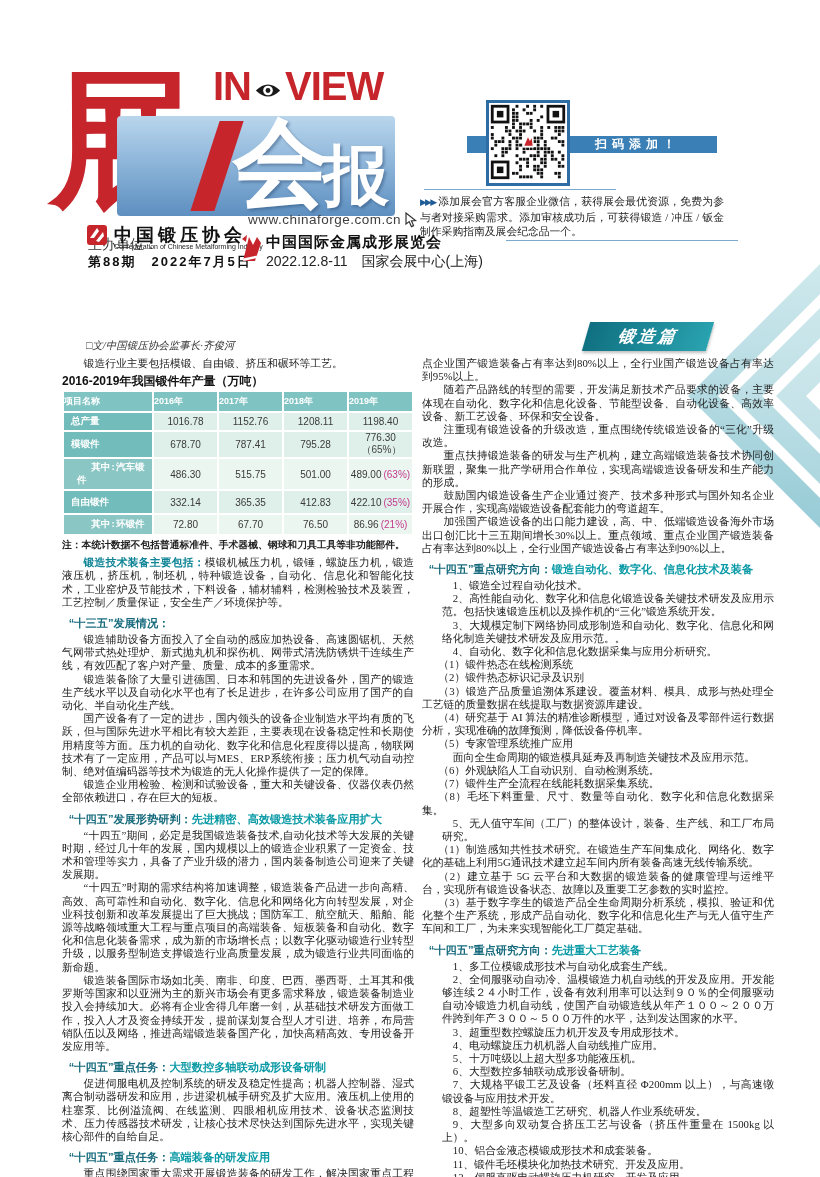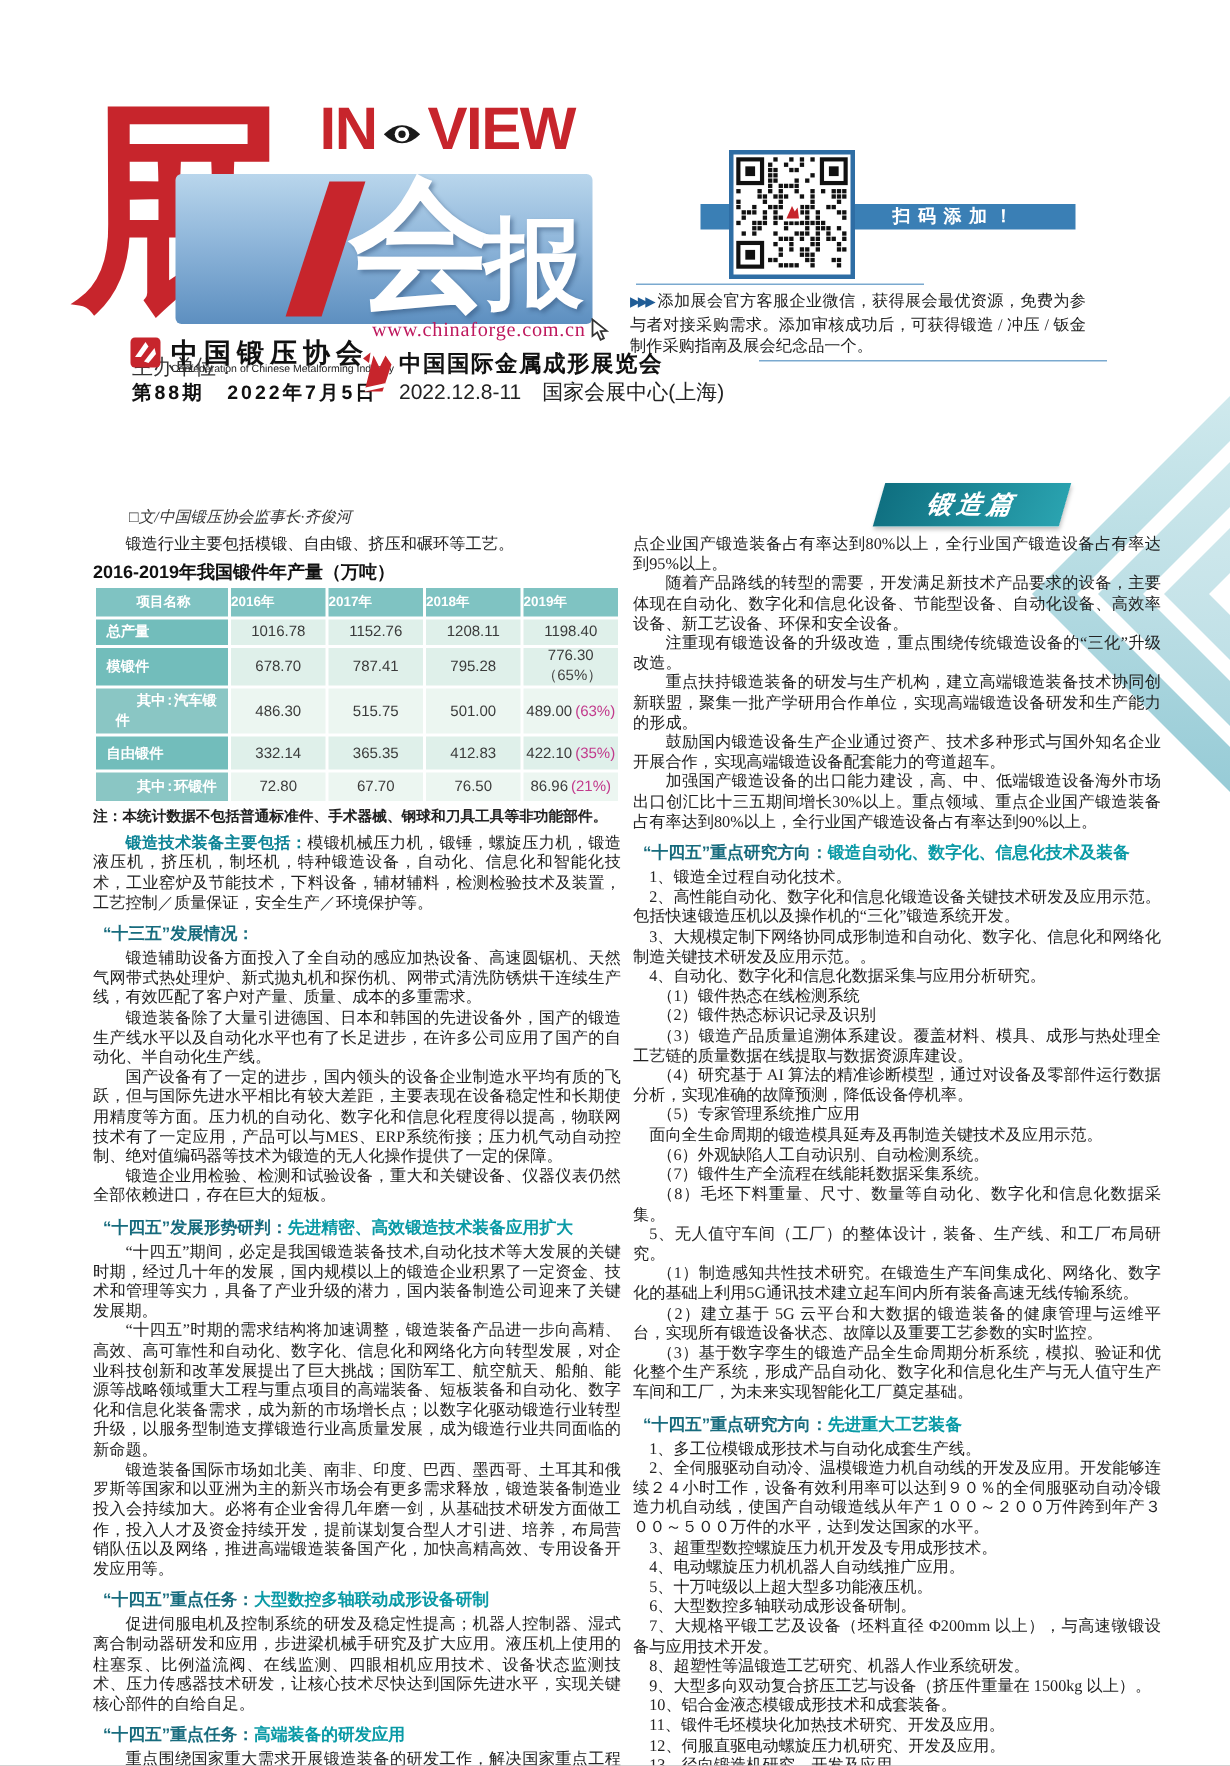--- a/index.html
+++ b/index.html
@@ -21,21 +21,21 @@
   .mast-slash{position:absolute;left:88px;top:5px;width:24px;height:90px;background:var(--red);transform:skewX(-18deg);}
   .mast-hui{position:absolute;left:116px;top:-8px;font:900 96px/110px "Liberation Sans",sans-serif;color:#fff;text-shadow:2px 2px 3px rgba(40,70,110,.45);}
   .mast-bao{position:absolute;left:206px;top:24px;font:900 66px/70px "Liberation Sans",sans-serif;color:#fff;text-shadow:2px 2px 3px rgba(40,70,110,.45);}
   .mast-inview{position:absolute;left:158px;top:4px;display:flex;align-items:center;gap:3px;color:var(--red);font:900 40px/44px "Liberation Sans",sans-serif;letter-spacing:-1px;z-index:3;}
   .hdr-small{position:absolute;font-family:"Liberation Sans",sans-serif;color:#333;z-index:1;}
   .org-label{left:88px;top:212px;font-size:14px;margin-top:24px;}
   .assoc-row{left:86px;top:223px;display:flex;align-items:center;gap:6px;}
   .assoc-name{font-weight:bold;font-size:18px;letter-spacing:4px;color:#111;}
   .assoc-en{left:114px;top:243px;font-size:7px;color:#222;}
   .issue-line{left:88px;top:253px;font-size:13px;font-weight:bold;letter-spacing:2px;color:#111;}
-  .website-row{left:248px;top:212px;display:flex;align-items:flex-end;gap:4px;font-family:Liberation Serif, serif;font-size:13.5px;color:#be185d;letter-spacing:.5px;}
+  .website-row{left:248px;top:212px;display:flex;align-items:flex-start;gap:4px;font-family:Liberation Sans, sans-serif;font-size:13.5px;color:#404040;letter-spacing:.5px;}
   .expo-row{left:240px;top:233px;display:flex;gap:4px;}
   .expo-name{font-weight:bold;font-size:15px;color:#111;letter-spacing:1px;}
   .expo-sub{font-size:14px;color:#222;margin-top:1px;}
 
   
   .qr-bar{position:absolute;left:467px;top:136px;width:250px;height:17px;background:var(--banner-blue);z-index:1;}
   .qr-bar span{position:absolute;left:128px;top:1px;color:#fff;font:bold 12px/15px "Liberation Sans",sans-serif;letter-spacing:5px;}
   .qr-code{position:absolute;left:486px;top:100px;width:84px;height:86px;background:#fff;border:3px solid #2e6da4;z-index:2;}
   .hairline{position:absolute;height:1px;background:#7aa9cf;z-index:1;}
   .hl1{left:424px;top:189px;width:192px;}
@@ -49,32 +49,32 @@
   .badge{position:absolute;left:586px;top:322px;width:124px;height:29px;z-index:3;
     background:linear-gradient(100deg,#0f6f80,#2aa3b0);transform:skewX(-16deg);box-shadow:1px 2px 3px rgba(0,0,0,.25);}
   .badge span{display:block;transform:skewX(8deg);text-align:center;color:#fff;font:bold italic 17px/29px "Liberation Sans",sans-serif;letter-spacing:3px;}
   .byline{position:absolute;left:86px;top:339px;z-index:2;font:italic 10.5px/13px "Liberation Serif",serif;color:#333;}
 
   
   .columns{position:absolute;left:62px;top:357px;width:712px;display:flex;gap:8px;z-index:2;}
   .col{width:352px;font-size:10.8px;line-height:13.2px;color:var(--ink);text-align:justify;}
   .para{text-indent:2em;}
   .para.noindent{text-indent:0;}
-  .item{text-indent:1em;}
+  .item{text-indent:1em;margin-left:20px;}
   .sub{text-indent:1.5em;}
   .lead{color:#0e8496;font-family:"Liberation Sans",sans-serif;font-weight:bold;}
   .sec-heading{margin:7px 0 3px;font:bold 11.2px/14px "Liberation Sans",sans-serif;text-indent:.6em;white-space:nowrap;}
   .sec-heading .hp{color:var(--hd);}
   .sec-heading .hr{color:var(--hb);}
 
   
   .tbl-title{font:bold 12px/16px "Liberation Sans",sans-serif;color:#111;margin:3px 0 1px;text-indent:0;}
   .ftable{width:100%;border-collapse:separate;border-spacing:2px;table-layout:fixed;}
   .ftable th{background:#7fc3c2;color:#fff;font:bold 9px "Liberation Sans",sans-serif;padding:3px 0;}
-  .ftable th:first-child{width:88px;padding-left:27px;}
+  .ftable th:first-child{width:88px;}
   .ftable td.lbl{background:#72bdbb;color:#fff;font:bold 9.5px "Liberation Sans",sans-serif;padding-left:7px;text-align:left;}
   .ftable tr.subrow td.lbl{background:#8ac6c4;padding-left:13px;font-family:Liberation Mono, monospace;}
   .ftable td.val{background:#dff0ea;text-align:center;font:10px "Liberation Sans",sans-serif;color:#3a3a3a;}
   .ftable tr.subrow td.val{background:#ecf6f1;}
   .pct{margin-left:2px;text-align:center;}
   .pct.magenta{color:#c23a8c;}
   .pct.dark{color:#444;}
   .tbl-note{font:bold 9.8px/13px "Liberation Sans",sans-serif;color:#222;margin:2px 0 5px;}
   .eye{display:inline-block;}
 </style>

